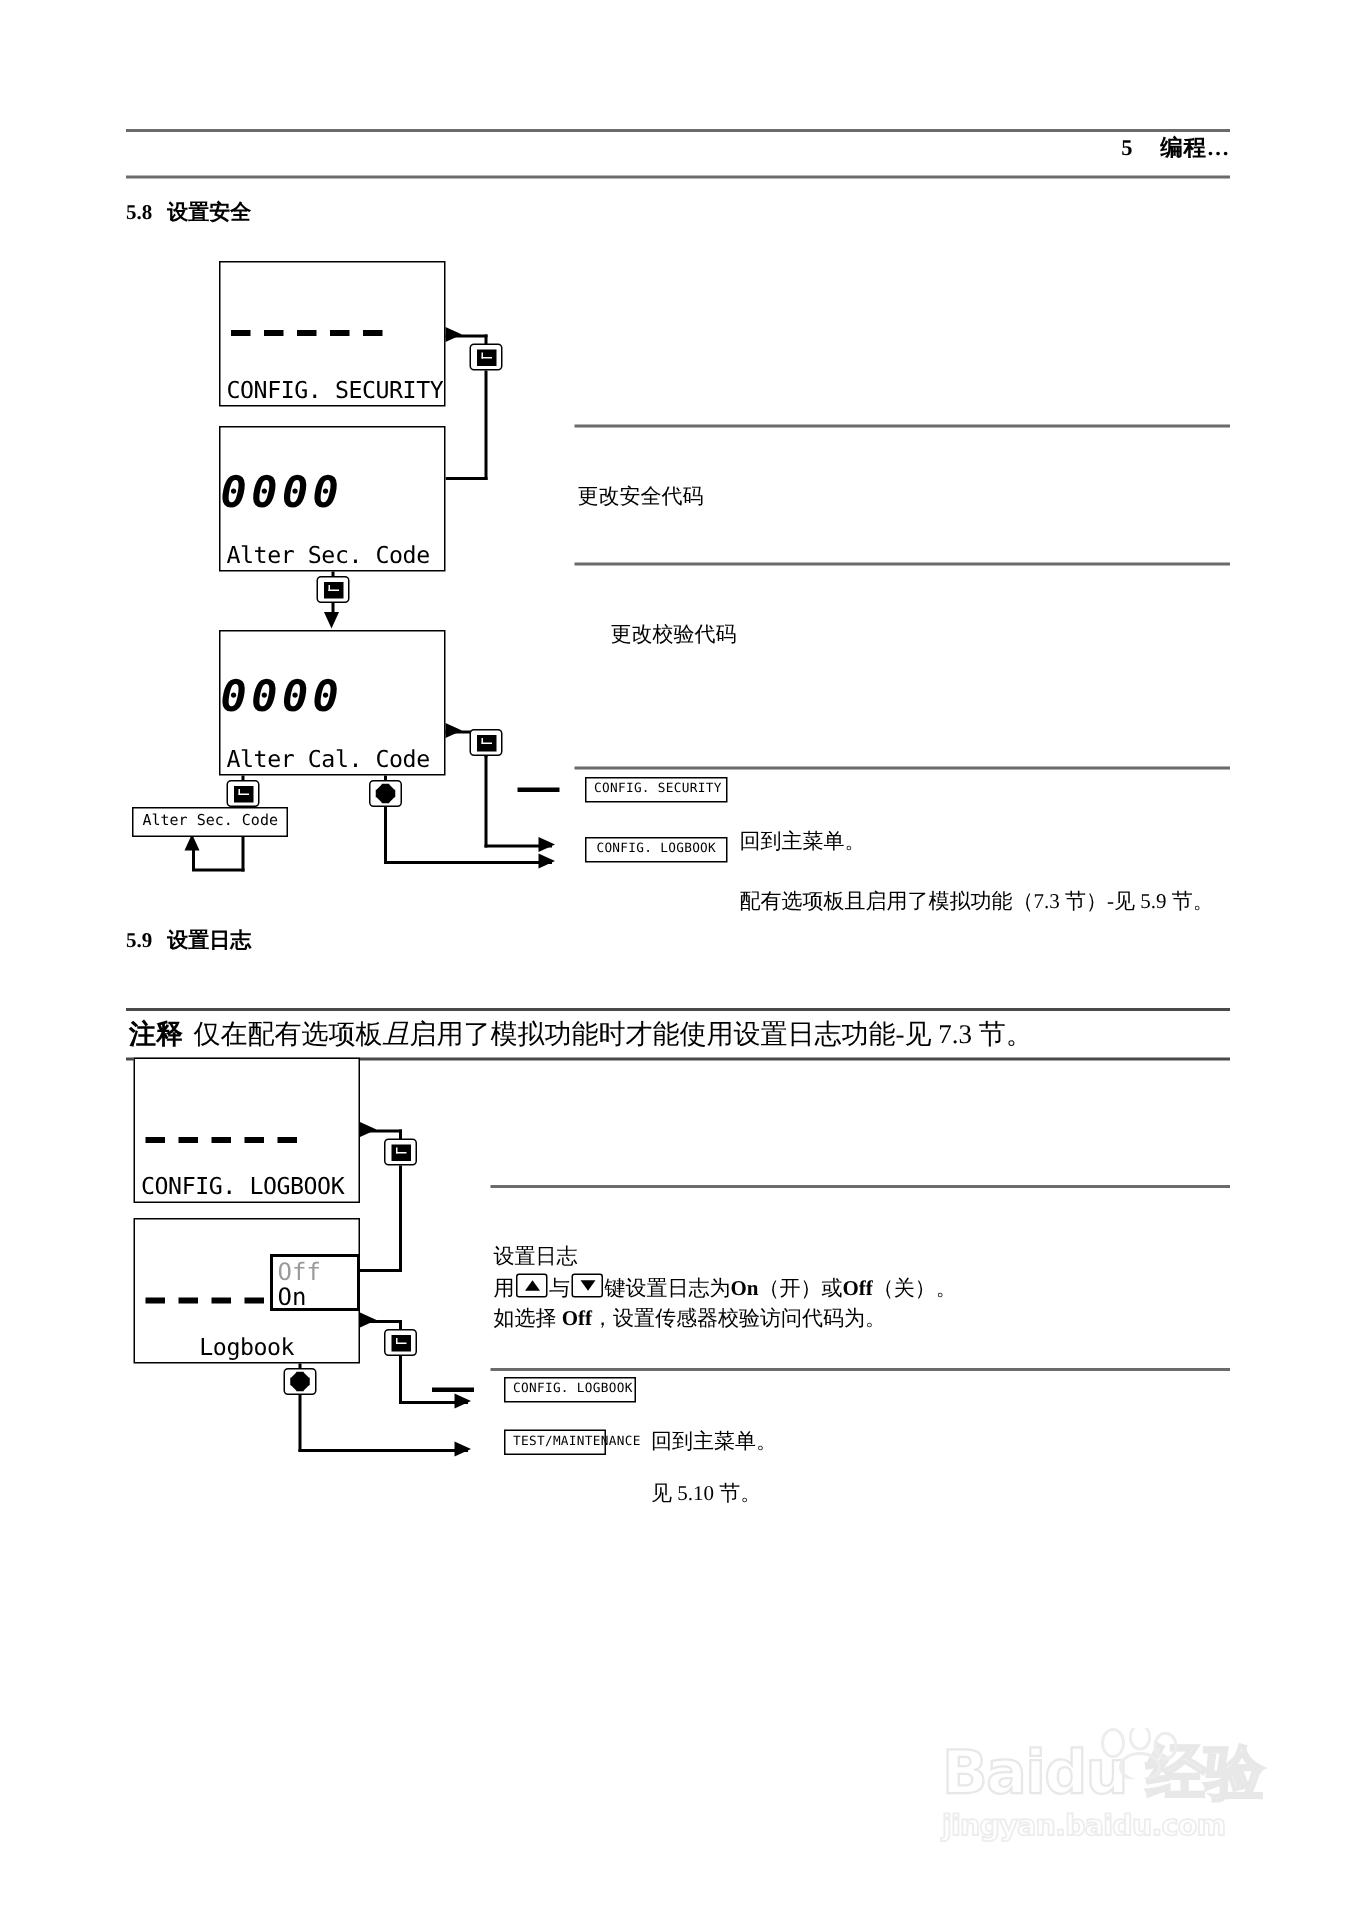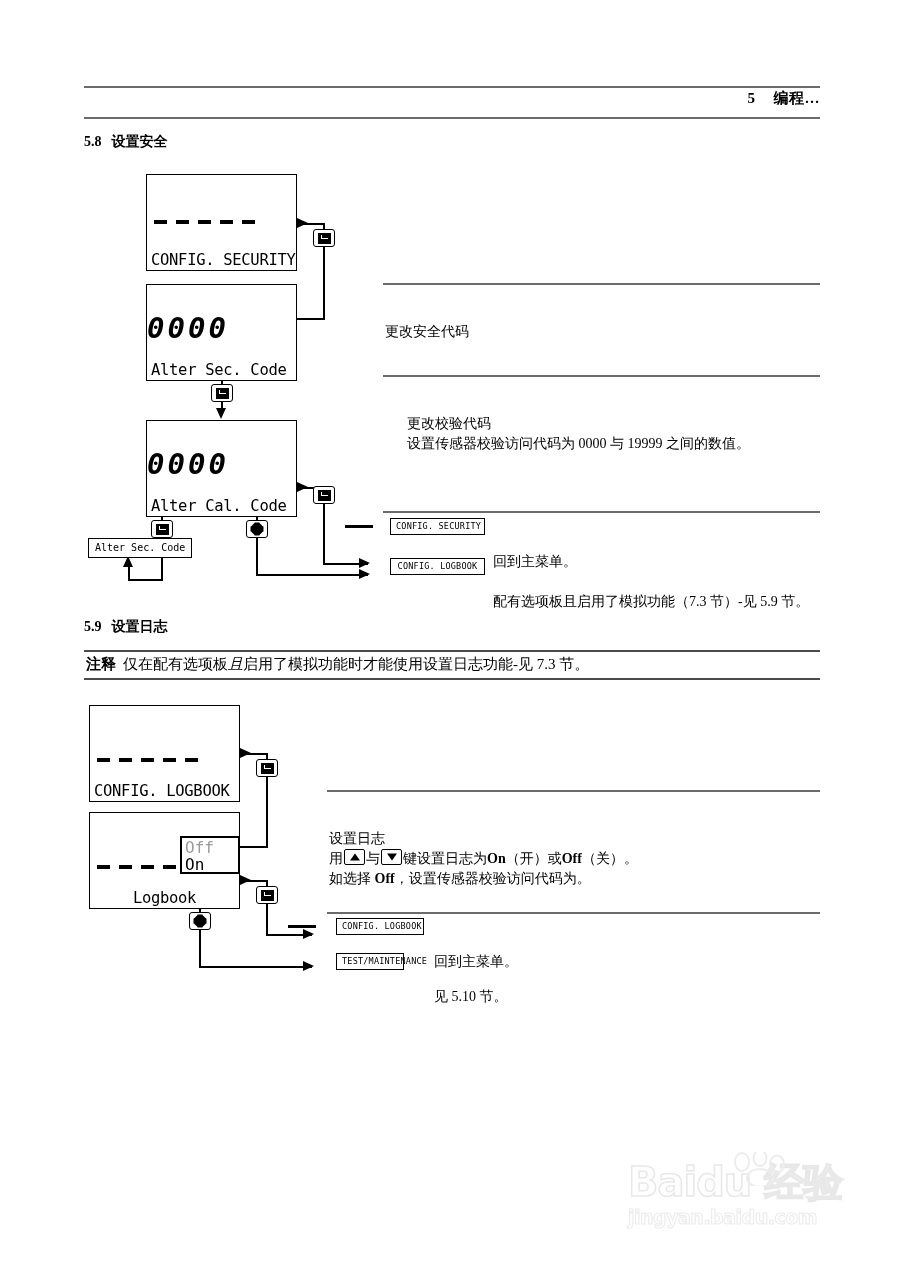--- a/index.html
+++ b/index.html
@@ -37,25 +37,25 @@
     position: absolute; left: 84px;
     font-size: 14px; font-weight: bold;
     white-space: nowrap;
   }
   .sec-head .n { margin-right: 10px; }
   #sec58 { top: 133px; }
   #sec59 { top: 618px; }
 
   
   .note {
-    position: absolute; left: 84px; top: 650px; width: 736px;
+    position: absolute; left: 84px; top: 672px; width: 736px;
     border-top: 2px solid #4a4a4a;
     border-bottom: 2px solid #4a4a4a;
     padding: 3px 0 4px 2px;
-    font-size: 15px;
+    font-size: 18px;
     box-sizing: border-box;
   }
   .note b { font-weight: bold; margin-right: 7px; }
   .note i { font-style: italic; font-family: "Liberation Serif", serif; }
 
   
   .lcd {
     position: absolute;
     border: 1.6px solid #000;
     background: #fff;
@@ -334,21 +334,20 @@
   <div class="arw right" style="left:359px; top:569px;"></div>
 
   <div class="rrule" style="left:383px; top:283px; width:437px;"></div>
   <div class="desc" style="left:385px; top:286px; width:435px;">
     <span class="t">更改安全代码</span>
   </div>
 
   <div class="rrule" style="left:383px; top:375px; width:437px;"></div>
   <div class="desc" style="left:407px; top:378px; width:435px;">
     <span class="t">更改校验代码</span>
-    <span class="t">设置传感器校验访问代码为 0000 与 19999 之间的数值。</span>
   </div>
 
   <div class="rrule" style="left:383px; top:511px; width:437px;"></div>
 
   <div class="ln h" style="left:345px; top:525px; width:28px; height:3px;"></div>
   <div class="chip" style="left:390px; top:518px; width:95px;">CONFIG. SECURITY</div>
   <div class="desc" style="left:493px; top:516px; width:327px;">回到主菜单。</div>
 
   <div class="chip" style="left:390px; top:558px; width:95px;">CONFIG. LOGBOOK</div>
   <div class="desc" style="left:493px; top:556px; width:327px;">配有选项板且启用了模拟功能（7.3 节）-见 5.9 节。</div>

